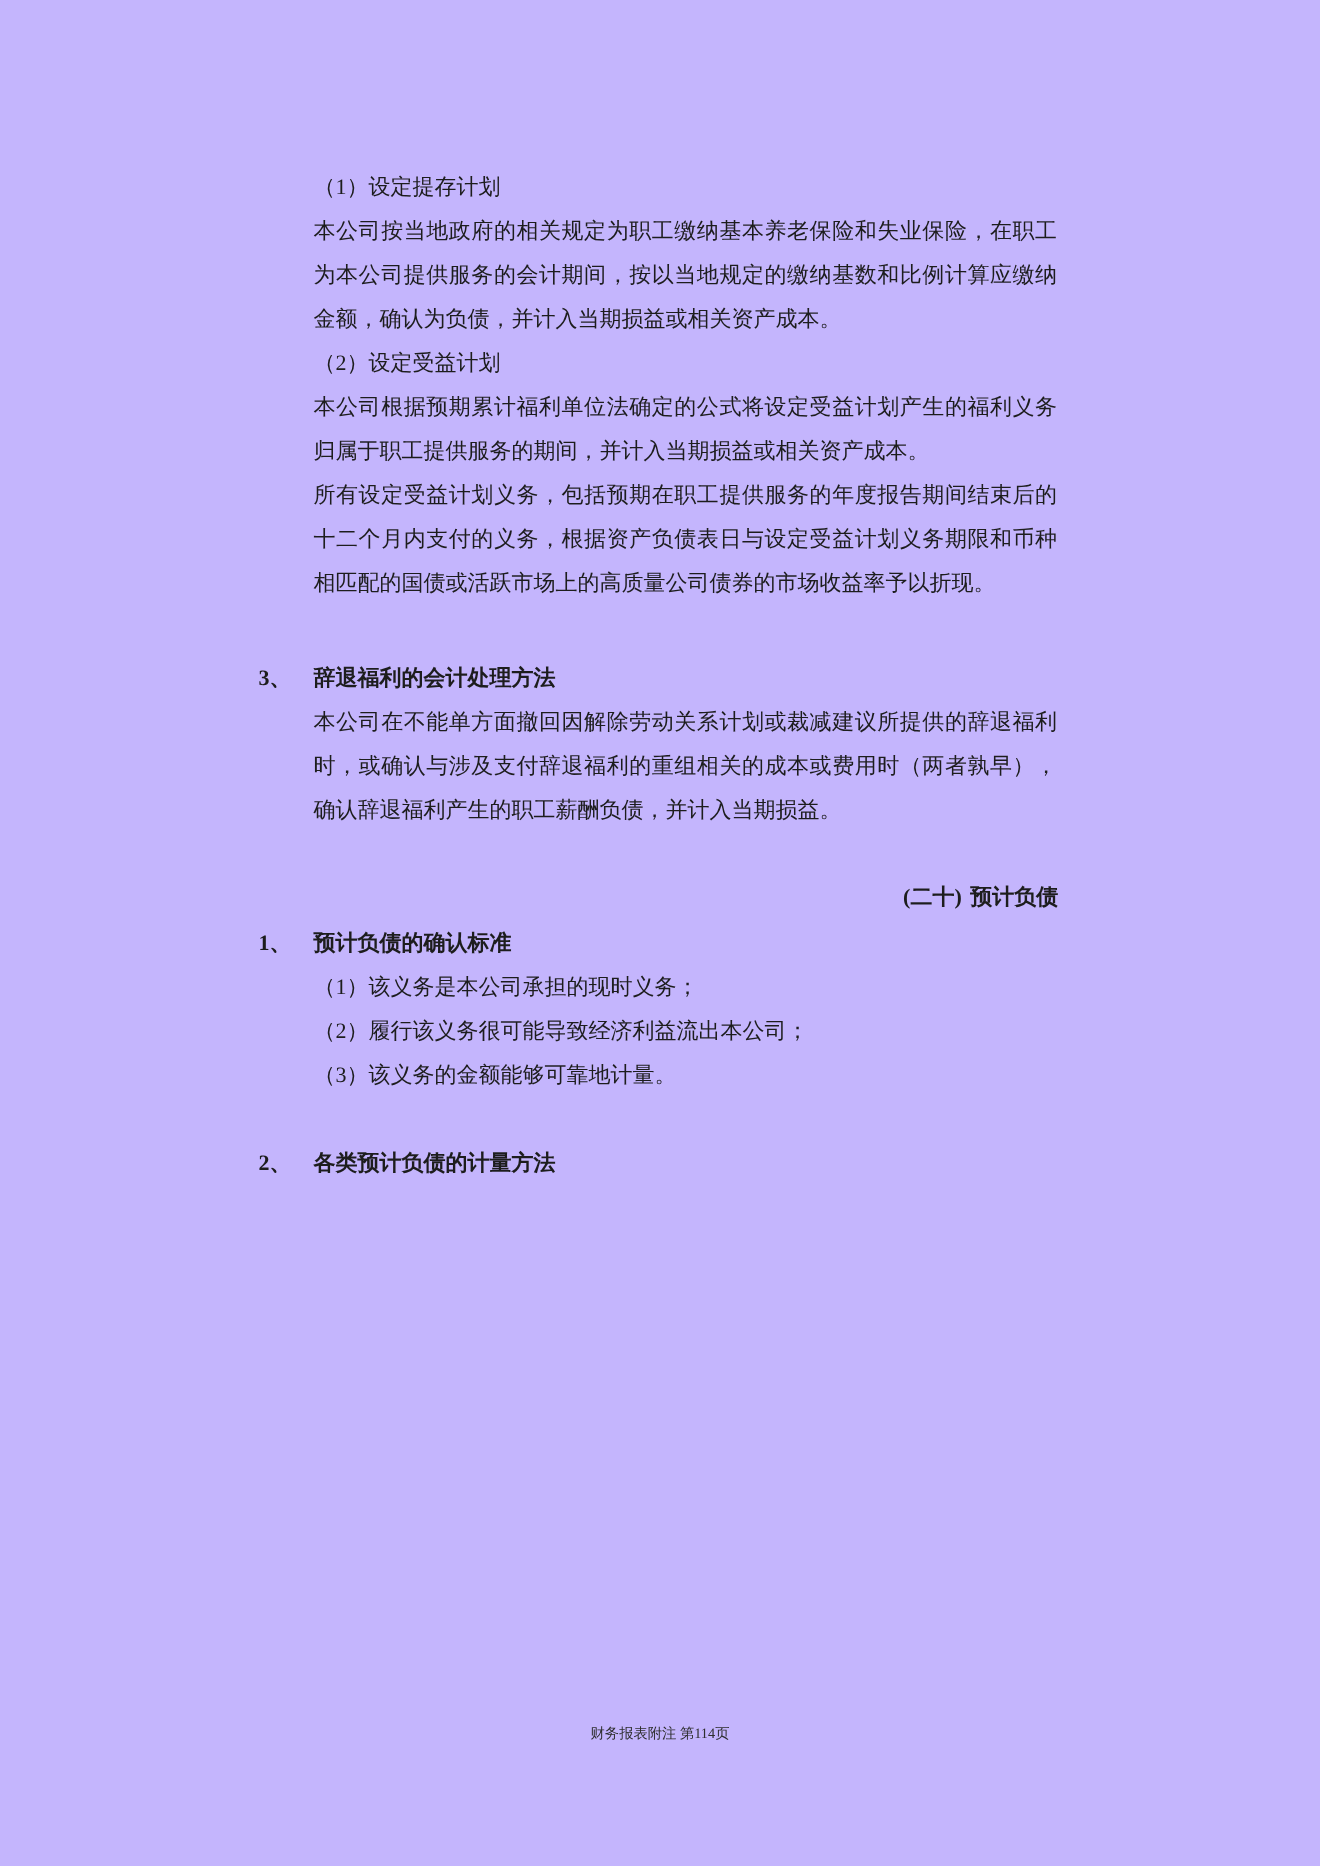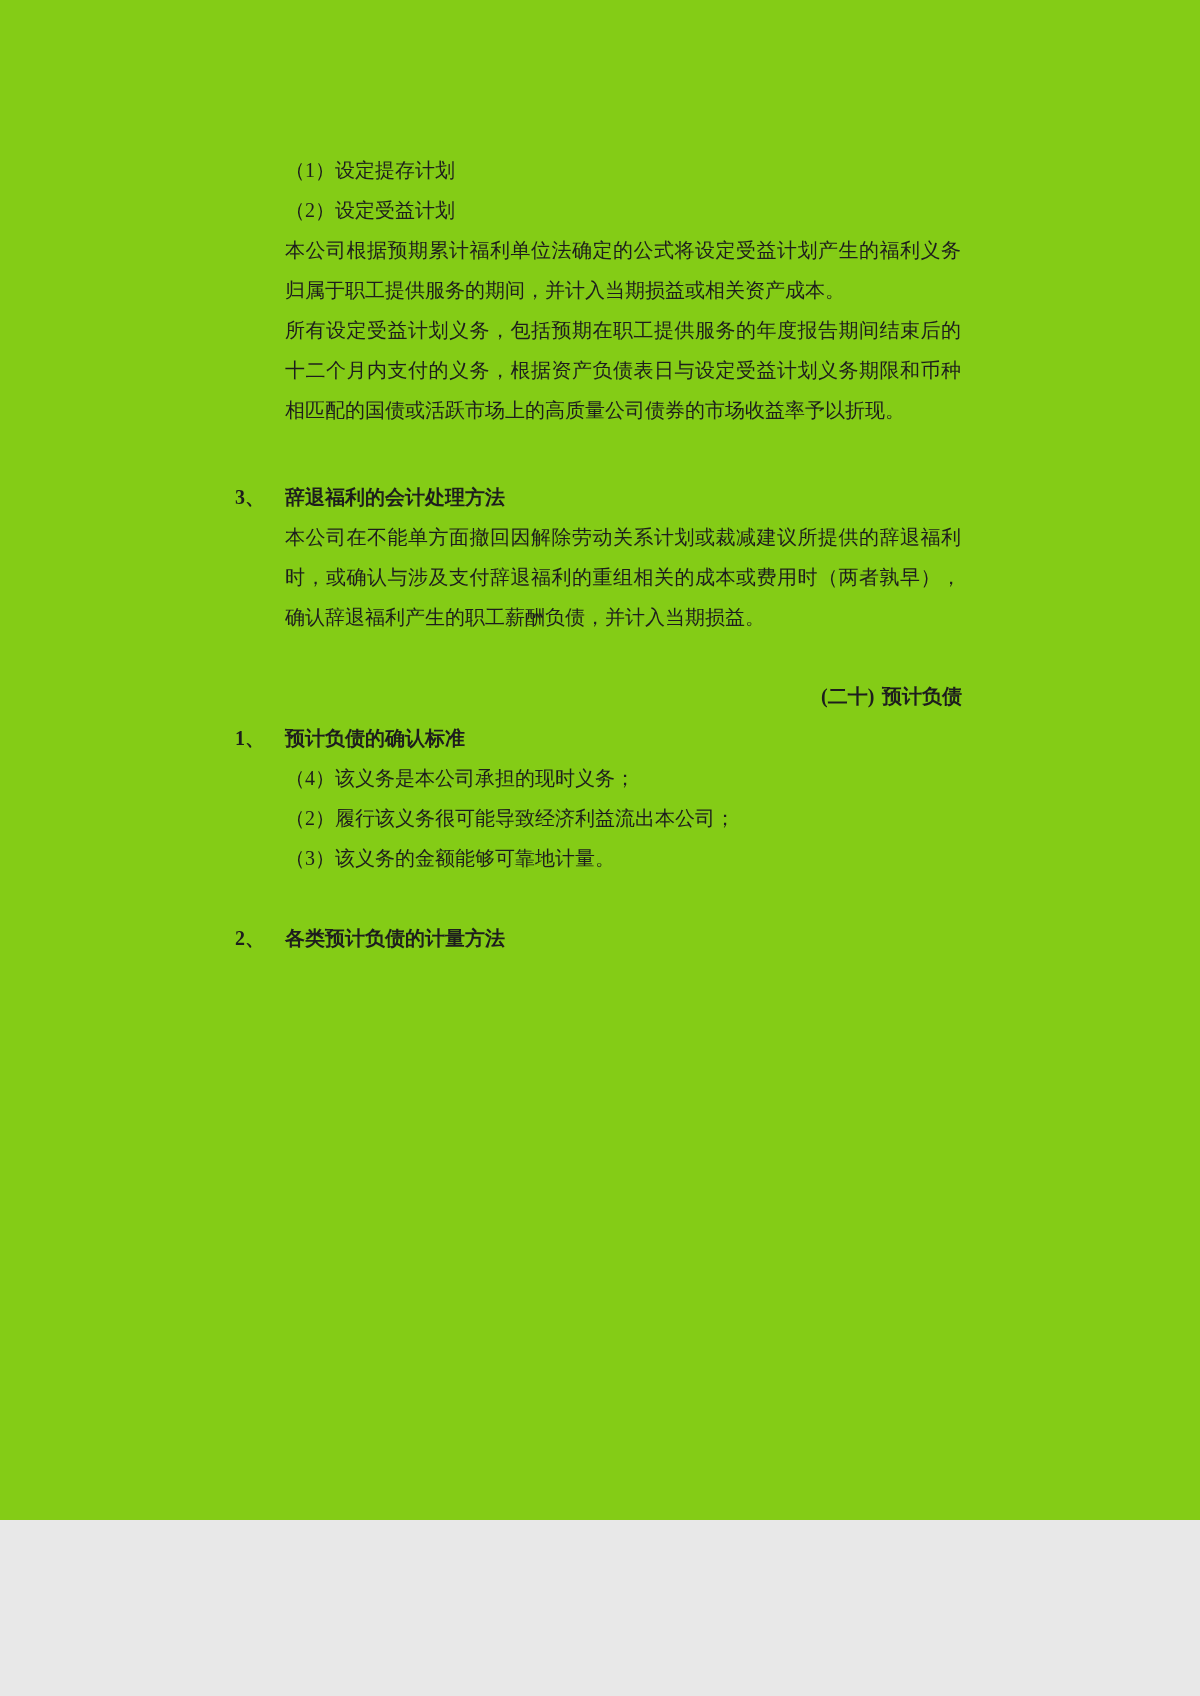--- a/index.html
+++ b/index.html
@@ -1,20 +1,20 @@
 <!DOCTYPE html>
 <html><head>
 <meta charset="utf-8">
 <style>
   html,body{margin:0;padding:0;background:#e8e8e8;}
   .page{
     position:relative;
-    width:1200px;height:1520px;
+    width:1200px;height:1696px;
     margin:0 auto;
-    background:#84cc16;
+    background:#c4b5fd;
     font-family:"Liberation Serif","DejaVu Serif",serif;
     color:#1d1d1d;
     overflow:hidden;
   }
   .content{
     position:absolute;
     left:147px;top:150px;
     width:815px;
   }
   .line,.para{
@@ -52,41 +52,42 @@
     color:#2e2e2e;
   }
 </style>
 </head>
 <body>
 
 <div class="page">
   <div class="content">
 
     <p class="line indent-body">（1）设定提存计划</p>
+    <p class="para indent-body">本公司按当地政府的相关规定为职工缴纳基本养老保险和失业保险，在职工为本公司提供服务的会计期间，按以当地规定的缴纳基数和比例计算应缴纳金额，确认为负债，并计入当期损益或相关资产成本。</p>
 
     <p class="line indent-body">（2）设定受益计划</p>
     <p class="para indent-body">本公司根据预期累计福利单位法确定的公式将设定受益计划产生的福利义务归属于职工提供服务的期间，并计入当期损益或相关资产成本。</p>
     <p class="para indent-body">所有设定受益计划义务，包括预期在职工提供服务的年度报告期间结束后的十二个月内支付的义务，根据资产负债表日与设定受益计划义务期限和币种相匹配的国债或活跃市场上的高质量公司债券的市场收益率予以折现。</p>
 
     <div class="num-heading lvl2 gap-lg">
       <span class="num">3、</span>
       <span>辞退福利的会计处理方法</span>
     </div>
     <p class="para indent-body">本公司在不能单方面撤回因解除劳动关系计划或裁减建议所提供的辞退福利时，或确认与涉及支付辞退福利的重组相关的成本或费用时（两者孰早），确认辞退福利产生的职工薪酬负债，并计入当期损益。</p>
 
     <div class="num-heading gap-md">
       <span class="sec-num">(二十)</span>
       <span>预计负债</span>
     </div>
 
     <div class="num-heading lvl2 gap-sm">
       <span class="num">1、</span>
       <span>预计负债的确认标准</span>
     </div>
-    <p class="line indent-body">（4）该义务是本公司承担的现时义务；</p>
+    <p class="line indent-body">（1）该义务是本公司承担的现时义务；</p>
     <p class="line indent-body">（2）履行该义务很可能导致经济利益流出本公司；</p>
     <p class="line indent-body">（3）该义务的金额能够可靠地计量。</p>
 
     <div class="num-heading lvl2 gap-item2">
       <span class="num">2、</span>
       <span>各类预计负债的计量方法</span>
     </div>
 
   </div>
 

